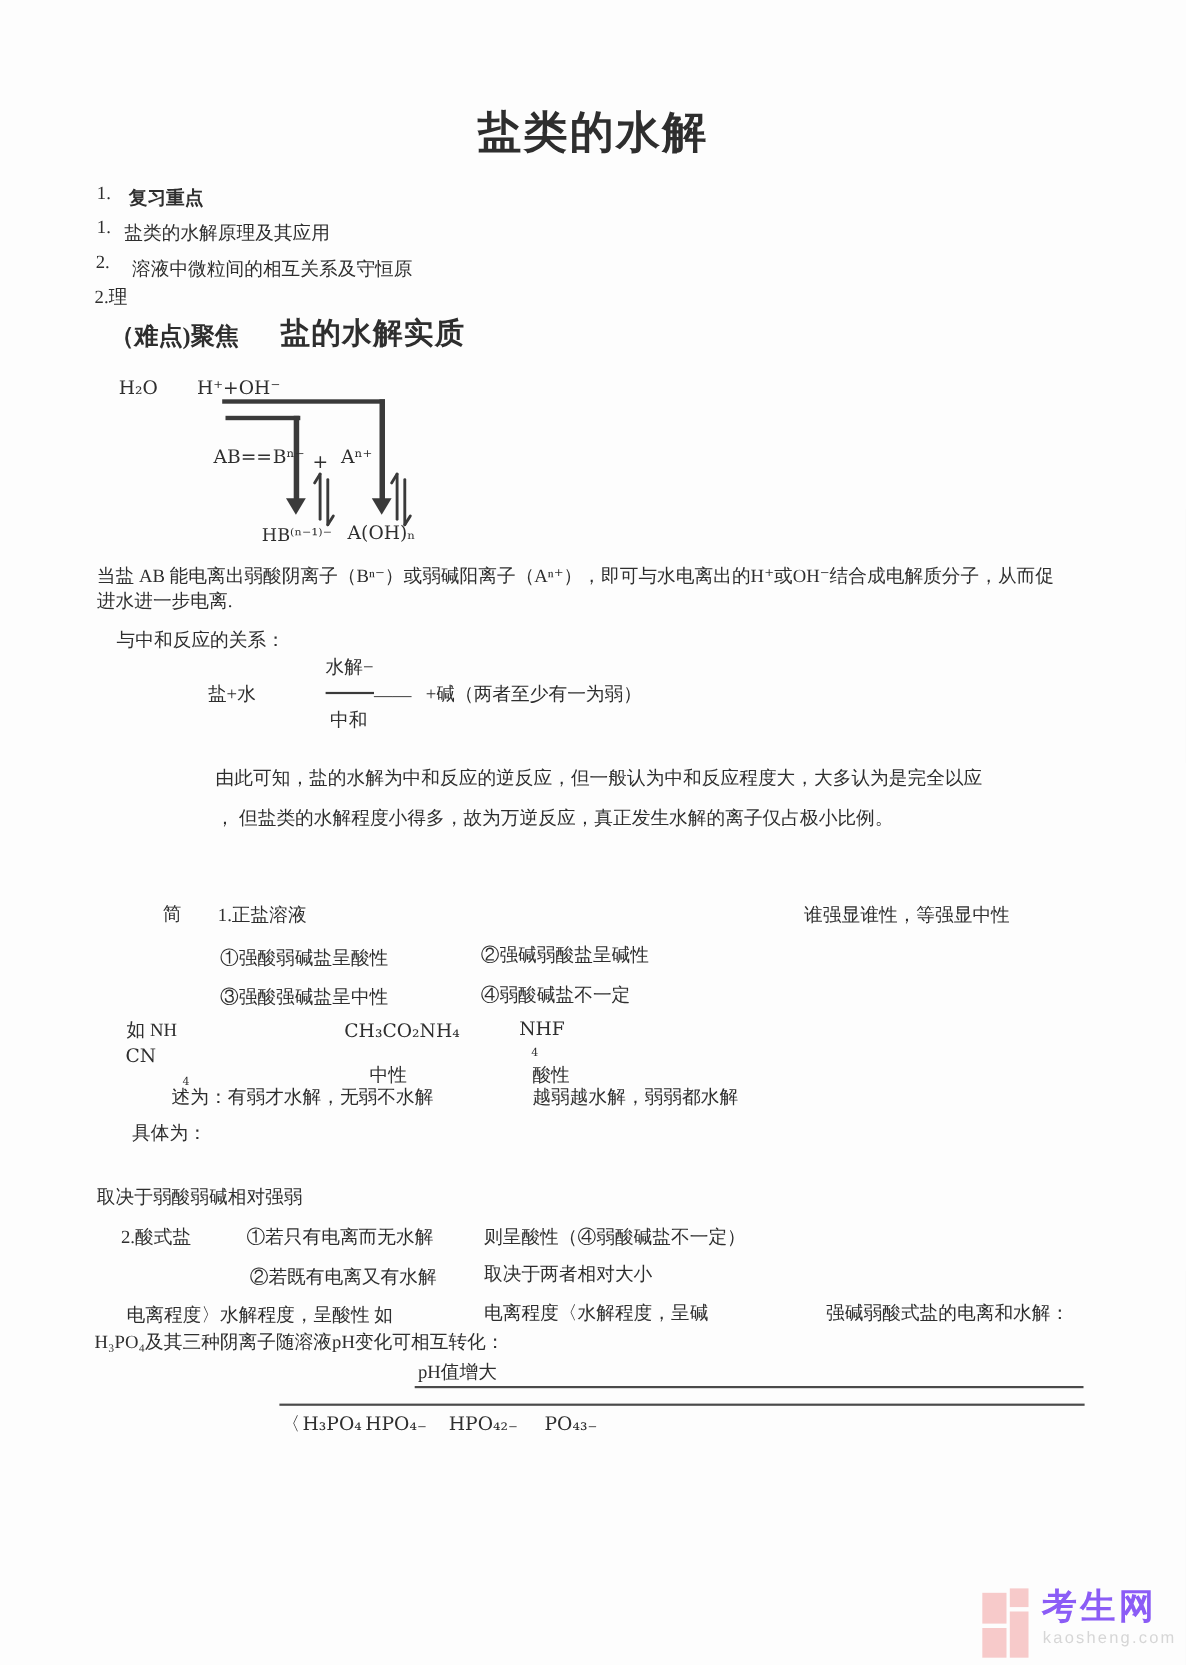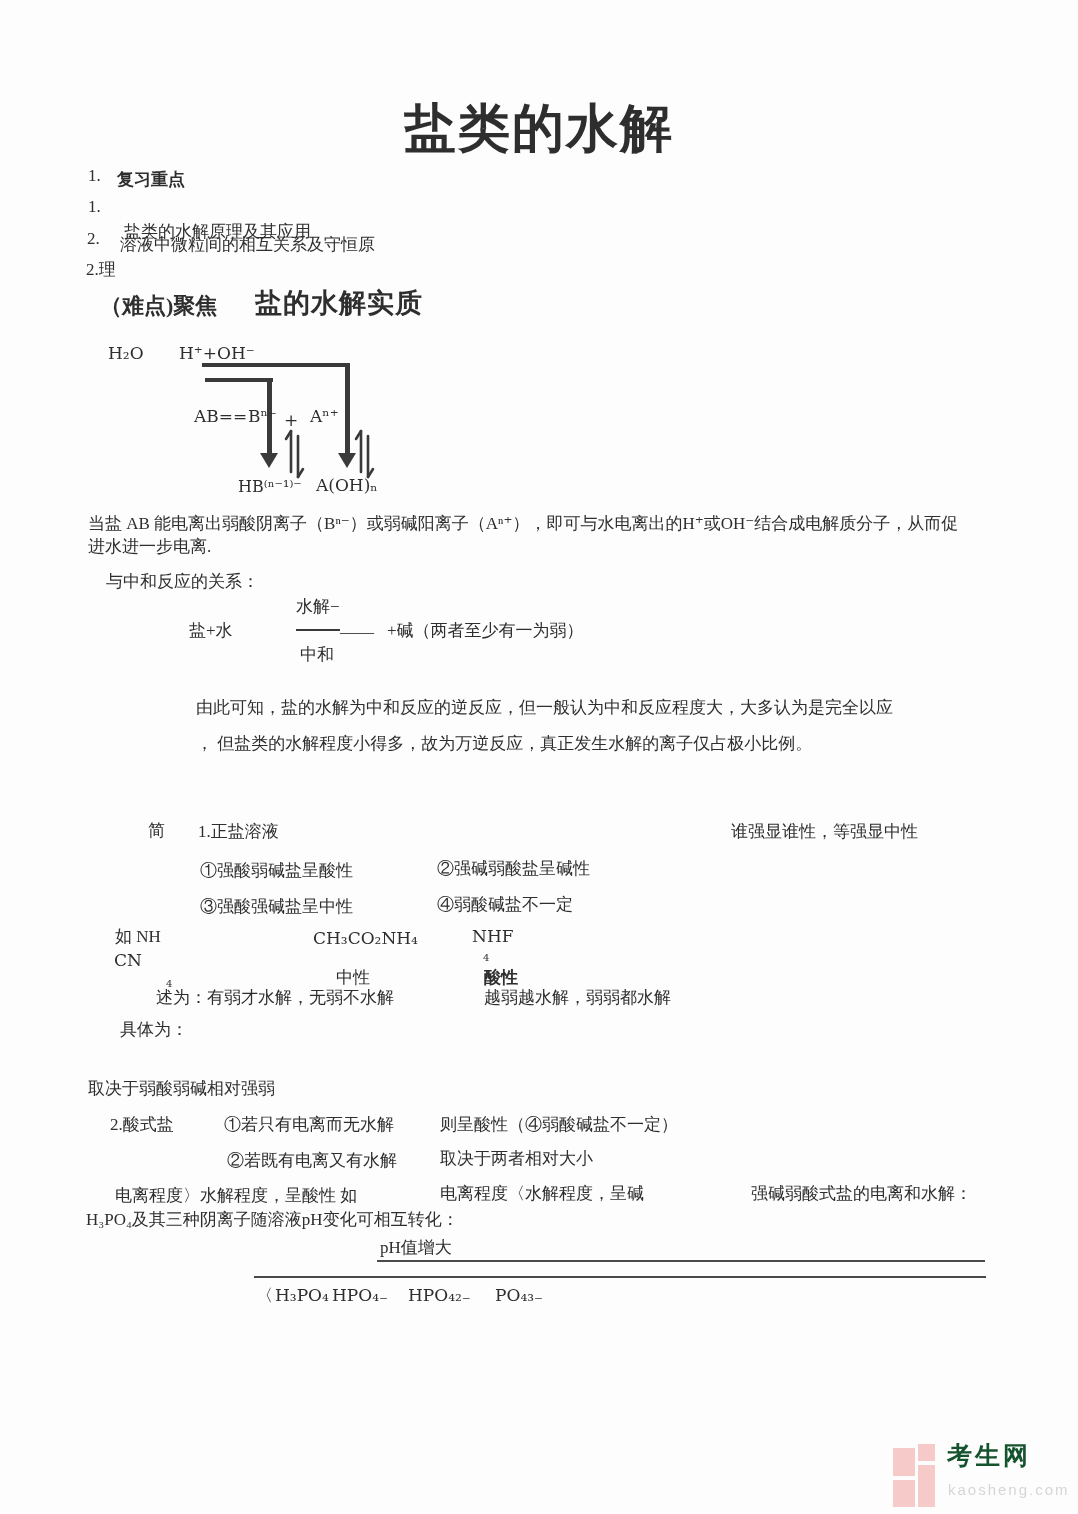--- a/index.html
+++ b/index.html
@@ -17,55 +17,55 @@
   }
   .t{
     position:absolute;
     white-space:nowrap;
     color:#2e2e2e;
     font-size:17px;
     line-height:1.25;
     font-family:"Liberation Serif","DejaVu Serif",serif;
   }
   .bold{font-weight:bold;}
-  .title{font-size:52px;font-weight:bold;left:0;right:0;text-align:center;letter-spacing:2px;}
+  .title{font-size:40px;font-weight:bold;left:0;right:0;text-align:center;letter-spacing:2px;}
   .h2{font-size:27px;font-weight:bold;letter-spacing:1px;}
   .h2b{font-size:30px;font-weight:bold;letter-spacing:1px;}
   .formula{font-family:"DejaVu Serif","DejaVu Sans",serif;}
   .small{font-size:10px;}
   .wrap{white-space:normal;}
   .hline{position:absolute;background:#3a3a3a;height:4px;}
   .vline{position:absolute;background:#3a3a3a;width:5px;}
   .thinline{position:absolute;background:#4a4a4a;height:2px;}
   .arrowhead{
     position:absolute;width:0;height:0;
     border-left:9px solid transparent;
     border-right:9px solid transparent;
     border-top:15px solid #3a3a3a;
   }
   .underlined{border-bottom:2px solid #3a3a3a;padding-bottom:12px;}
   .eqsvg{position:absolute;}
   .eqsvg line{stroke:#3a3a3a;stroke-width:2.6;stroke-linecap:round;}
   
   .wm-block{position:absolute;background:#f7caca;}
-  .wm-brand{font-size:25px;color:#14532d;letter-spacing:3px;font-family:"Liberation Sans","DejaVu Sans",sans-serif;font-weight:bold;}
+  .wm-brand{font-size:32px;color:#8b5cf6;letter-spacing:3px;font-family:"Liberation Sans","DejaVu Sans",sans-serif;font-weight:bold;}
   .wm-domain{font-size:15px;color:#d6d6d6;letter-spacing:2px;font-family:"Liberation Sans","DejaVu Sans",sans-serif;}
 </style>
 </head>
 <body>
 
 <div class="page">
 
   <div class="t title" style="top:96px;">盐类的水解</div>
 
   <div class="t" style="left:88px;top:165px;">1.</div>
   <div class="t bold" style="left:117px;top:169px;">复习重点</div>
 
   <div class="t" style="left:88px;top:196px;">1.</div>
-  <div class="t" style="left:124px;top:201px;margin-top:20px;">盐类的水解原理及其应用</div>
+  <div class="t" style="left:113px;top:201px;">盐类的水解原理及其应用</div>
 
   <div class="t" style="left:87px;top:228px;">2.</div>
   <div class="t" style="left:120px;top:234px;">溶液中微粒间的相互关系及守恒原</div>
 
   <div class="t" style="left:86px;top:259px;">2.理</div>
 
   <div class="t bold" style="left:100px;top:292px;font-size:22px;">（难点)聚焦</div>
   <div class="t h2" style="left:255px;top:287px;">盐的水解实质</div>
 
   <div class="t formula" style="left:108px;top:343px;">H₂O</div>
@@ -123,21 +123,21 @@
   <div class="t" style="left:437px;top:894px;">④弱酸碱盐不一定</div>
 
   <div class="t" style="left:115px;top:926px;">如 NH</div>
   <div class="t formula" style="left:313px;top:928px;">CH₃CO₂NH₄</div>
   <div class="t formula" style="left:472px;top:926px;">NHF</div>
   <div class="t formula" style="left:114px;top:950px;">CN</div>
   <div class="t small formula" style="left:483px;top:952px;">4</div>
   <div class="t small formula" style="left:166px;top:978px;">4</div>
 
   <div class="t" style="left:336px;top:967px;">中性</div>
-  <div class="t" style="left:484px;top:967px;font-weight:bold;">酸性</div>
+  <div class="t" style="left:484px;top:967px;">酸性</div>
 
   <div class="t" style="left:156px;top:987px;">述为：有弱才水解，无弱不水解</div>
   <div class="t" style="left:484px;top:987px;">越弱越水解，弱弱都水解</div>
 
   <div class="t" style="left:120px;top:1019px;">具体为：</div>
 
   <div class="t" style="left:88px;top:1078px;">取决于弱酸弱碱相对强弱</div>
 
   <div class="t" style="left:110px;top:1114px;">2.酸式盐</div>
   <div class="t" style="left:224px;top:1114px;">①若只有电离而无水解</div>

